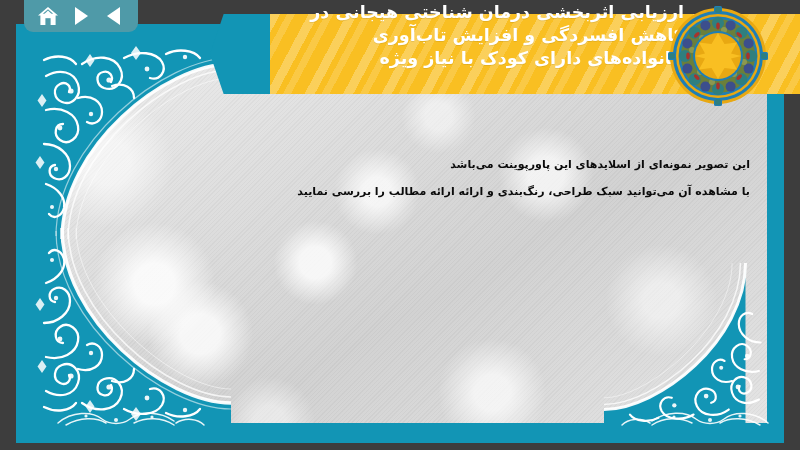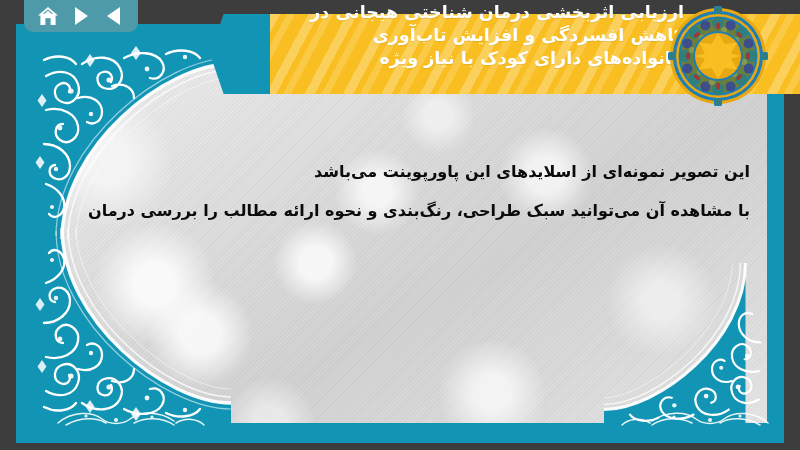--- a/index.html
+++ b/index.html
@@ -112,21 +112,21 @@
   #medallion{
     position:absolute;left:668px;top:6px;width:100px;height:100px;z-index:35;
   }
 
   
   #body-text{
     position:absolute;right:34px;top:128px;width:700px;
     direction:rtl;text-align:right;
     z-index:20;
     color:#0b0b0b;
-    font-size:16px;
+    font-size:11px;
     font-weight:700;
     line-height:2.45;
   }
   #body-text .bl{display:block;white-space:nowrap;}
 
   
   #bottom-chrome{position:absolute;left:0;bottom:0;width:800px;height:7px;background:#3d3d3d;z-index:50;}
 </style>
 </head>
 <body>
@@ -257,21 +257,21 @@
       </g>
       <g fill="#ffffff" opacity=".9">
         <circle cx="60" cy="11" r="2"></circle>
           <circle cx="30" cy="7" r="1.6"></circle>
           <circle cx="96" cy="8" r="1.6"></circle>
       </g>
     </svg>
 
     <div id="body-text">
       <span class="bl">این تصویر نمونه‌ای از اسلایدهای این پاورپوینت می‌باشد</span>
-      <span class="bl">با مشاهده آن می‌توانید سبک طراحی، رنگ‌بندی و نحوه ارائه مطالب را بررسی درمان</span>
+      <span class="bl">با مشاهده آن می‌توانید سبک طراحی، رنگ‌بندی و ارائه ارائه مطالب را بررسی نمایید</span>
     </div>
   </div>
 
   <div id="titlebar">
     <div id="gold-arrow"></div>
     <div id="gold-banner"></div>
 
     <div id="title-text">
       <span class="ln ln1">ارزیابی اثربخشی درمان شناختی هیجانی در</span>
       <span class="ln ln2">کاهش افسردگی و افزایش تاب‌آوری</span>

